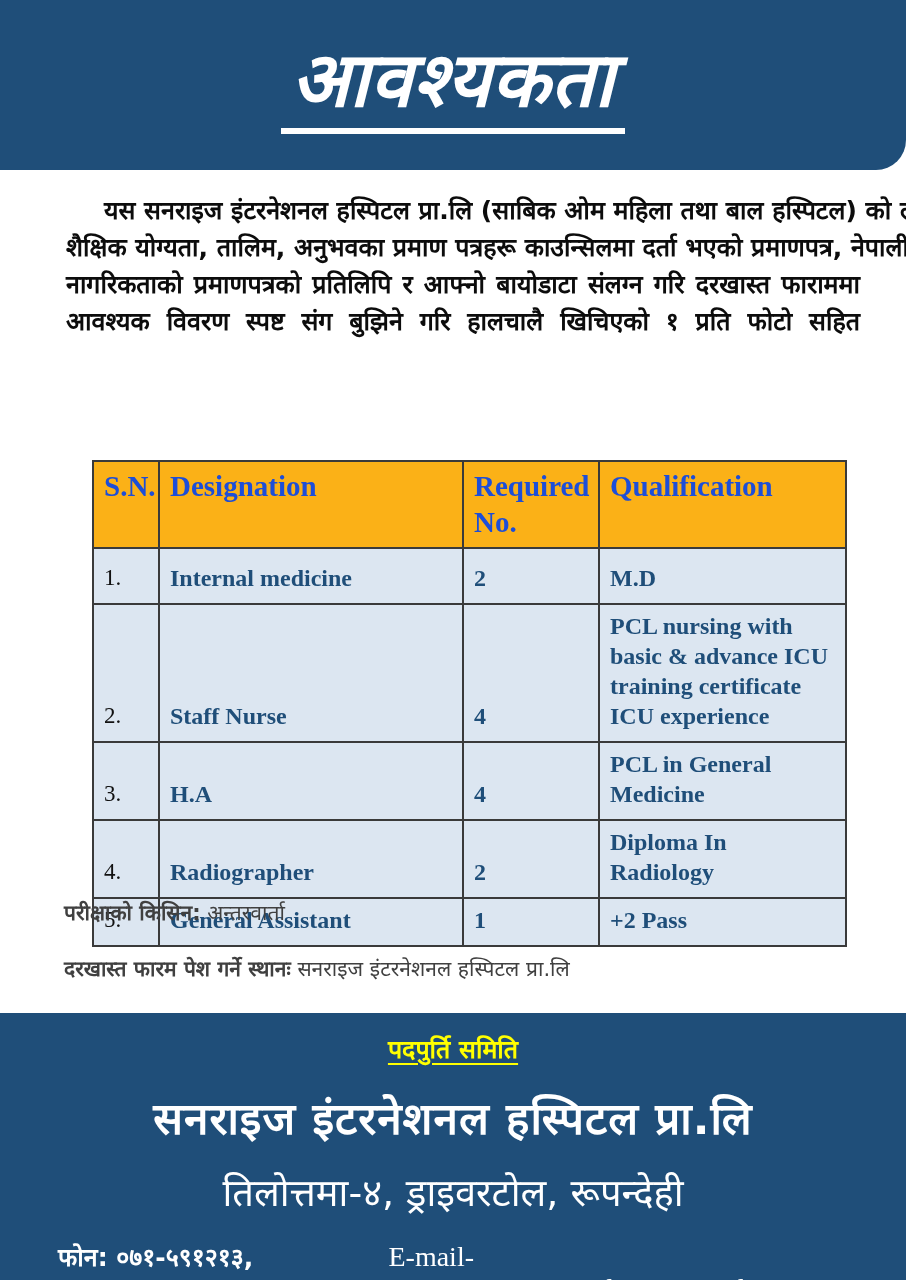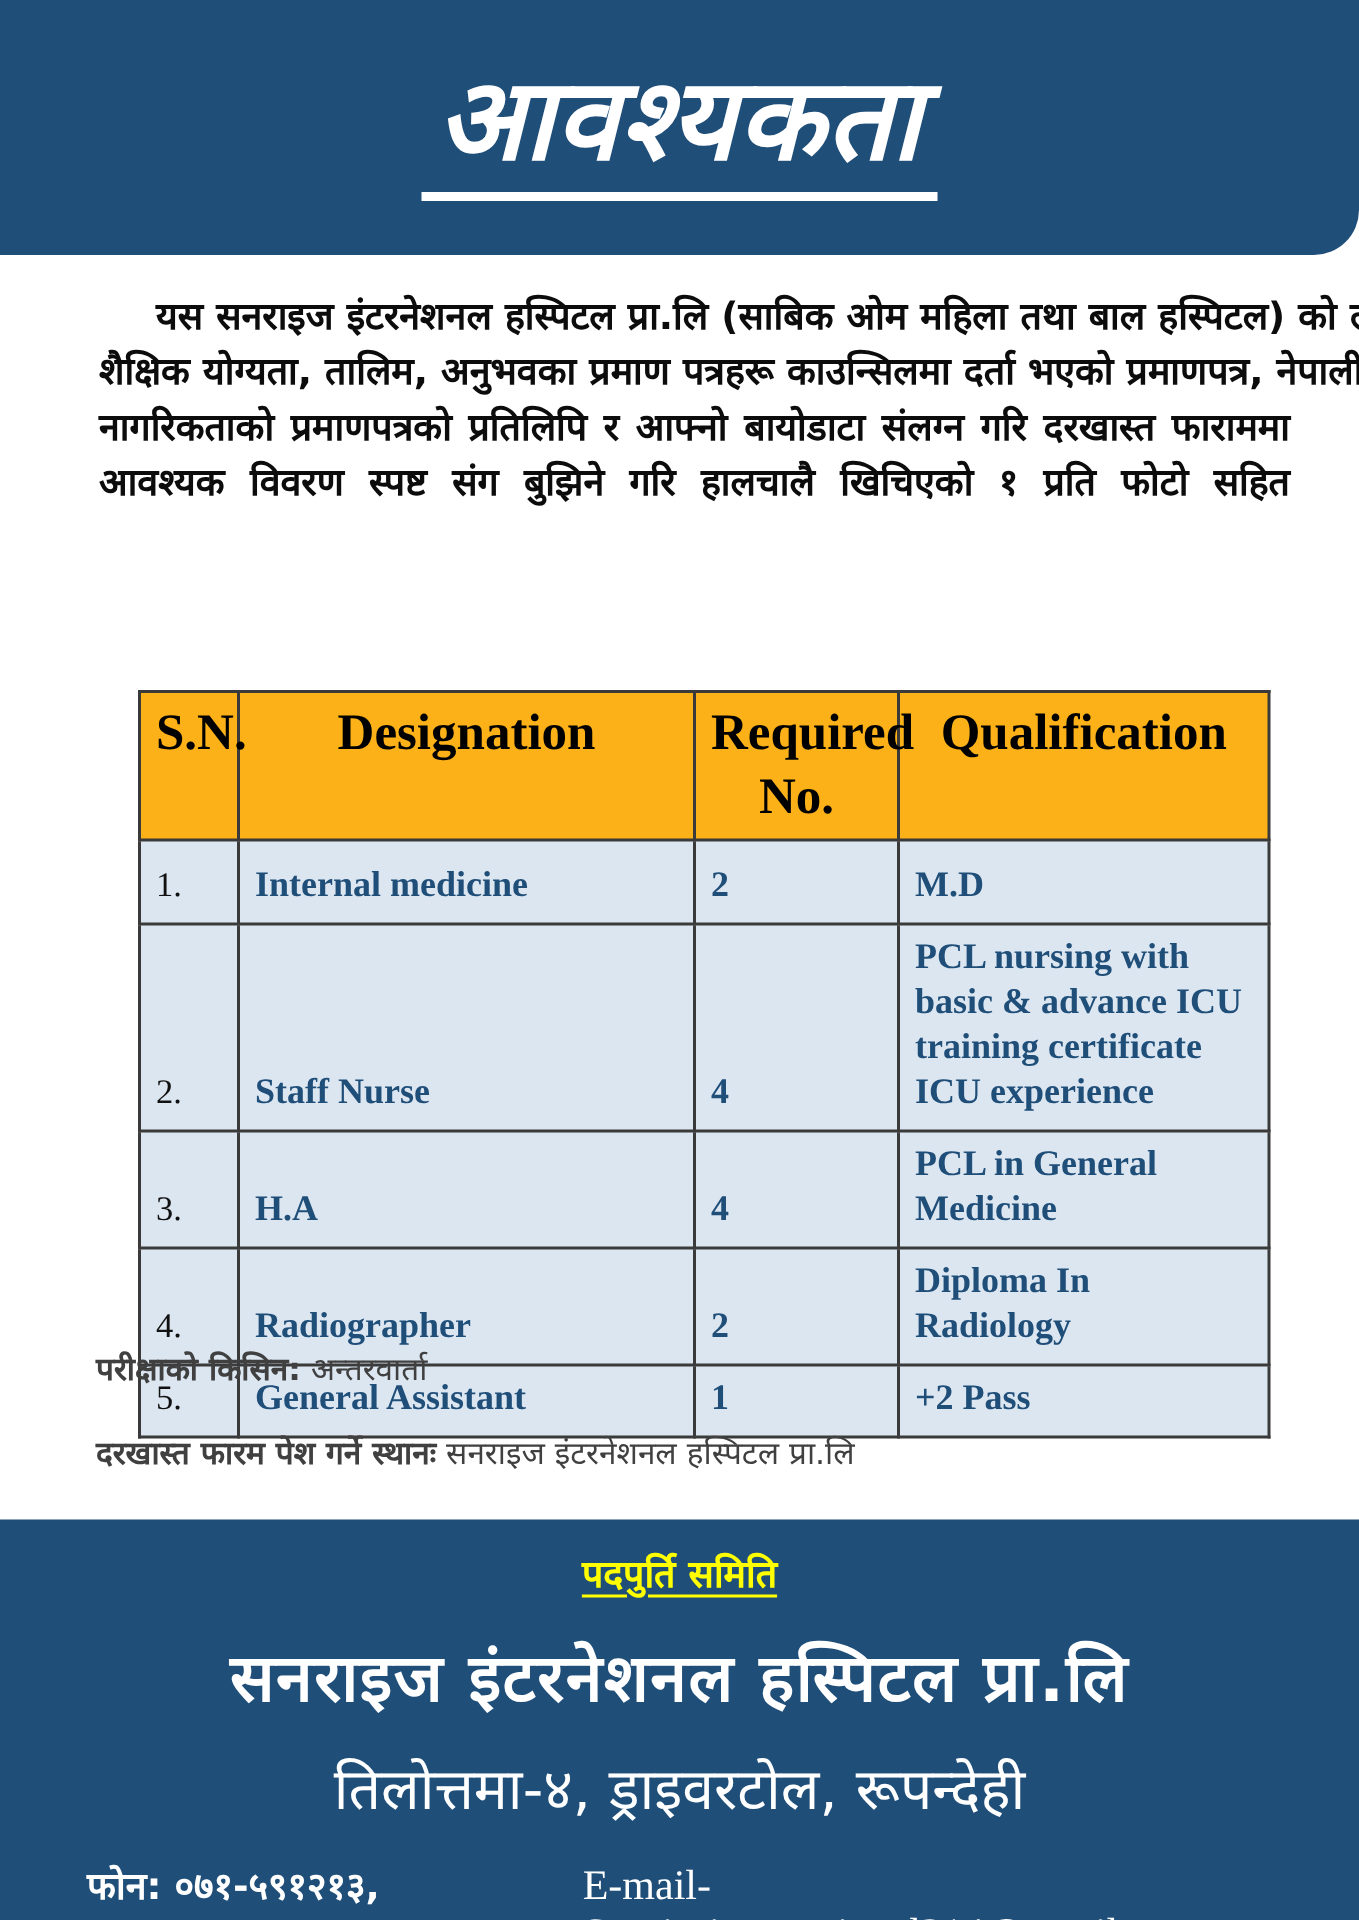--- a/index.html
+++ b/index.html
@@ -60,24 +60,24 @@
     table-layout: fixed;
     font-family: "Liberation Serif", "DejaVu Serif", serif;
   }
   .vacancy-table th, .vacancy-table td {
     border: 2px solid #3a3a3a;
     padding: 6px 10px;
   }
   .vacancy-table thead tr { height: 70px; }
   .vacancy-table th {
     background: #fbb117;
-    color: #000000;
-    font-size: 34px;
+    color: #1d4ed8;
+    font-size: 29px;
     font-weight: bold;
-    text-align: center;
+    text-align: left;
     vertical-align: top;
     line-height: 1.25;
   }
   .col-sn   { width: 66px; }
   .col-des  { width: 304px; }
   .col-req  { width: 136px; }
   .col-qual { width: 247px; }
   .vacancy-table tbody td {
     background: #dce6f1;
     vertical-align: bottom;

